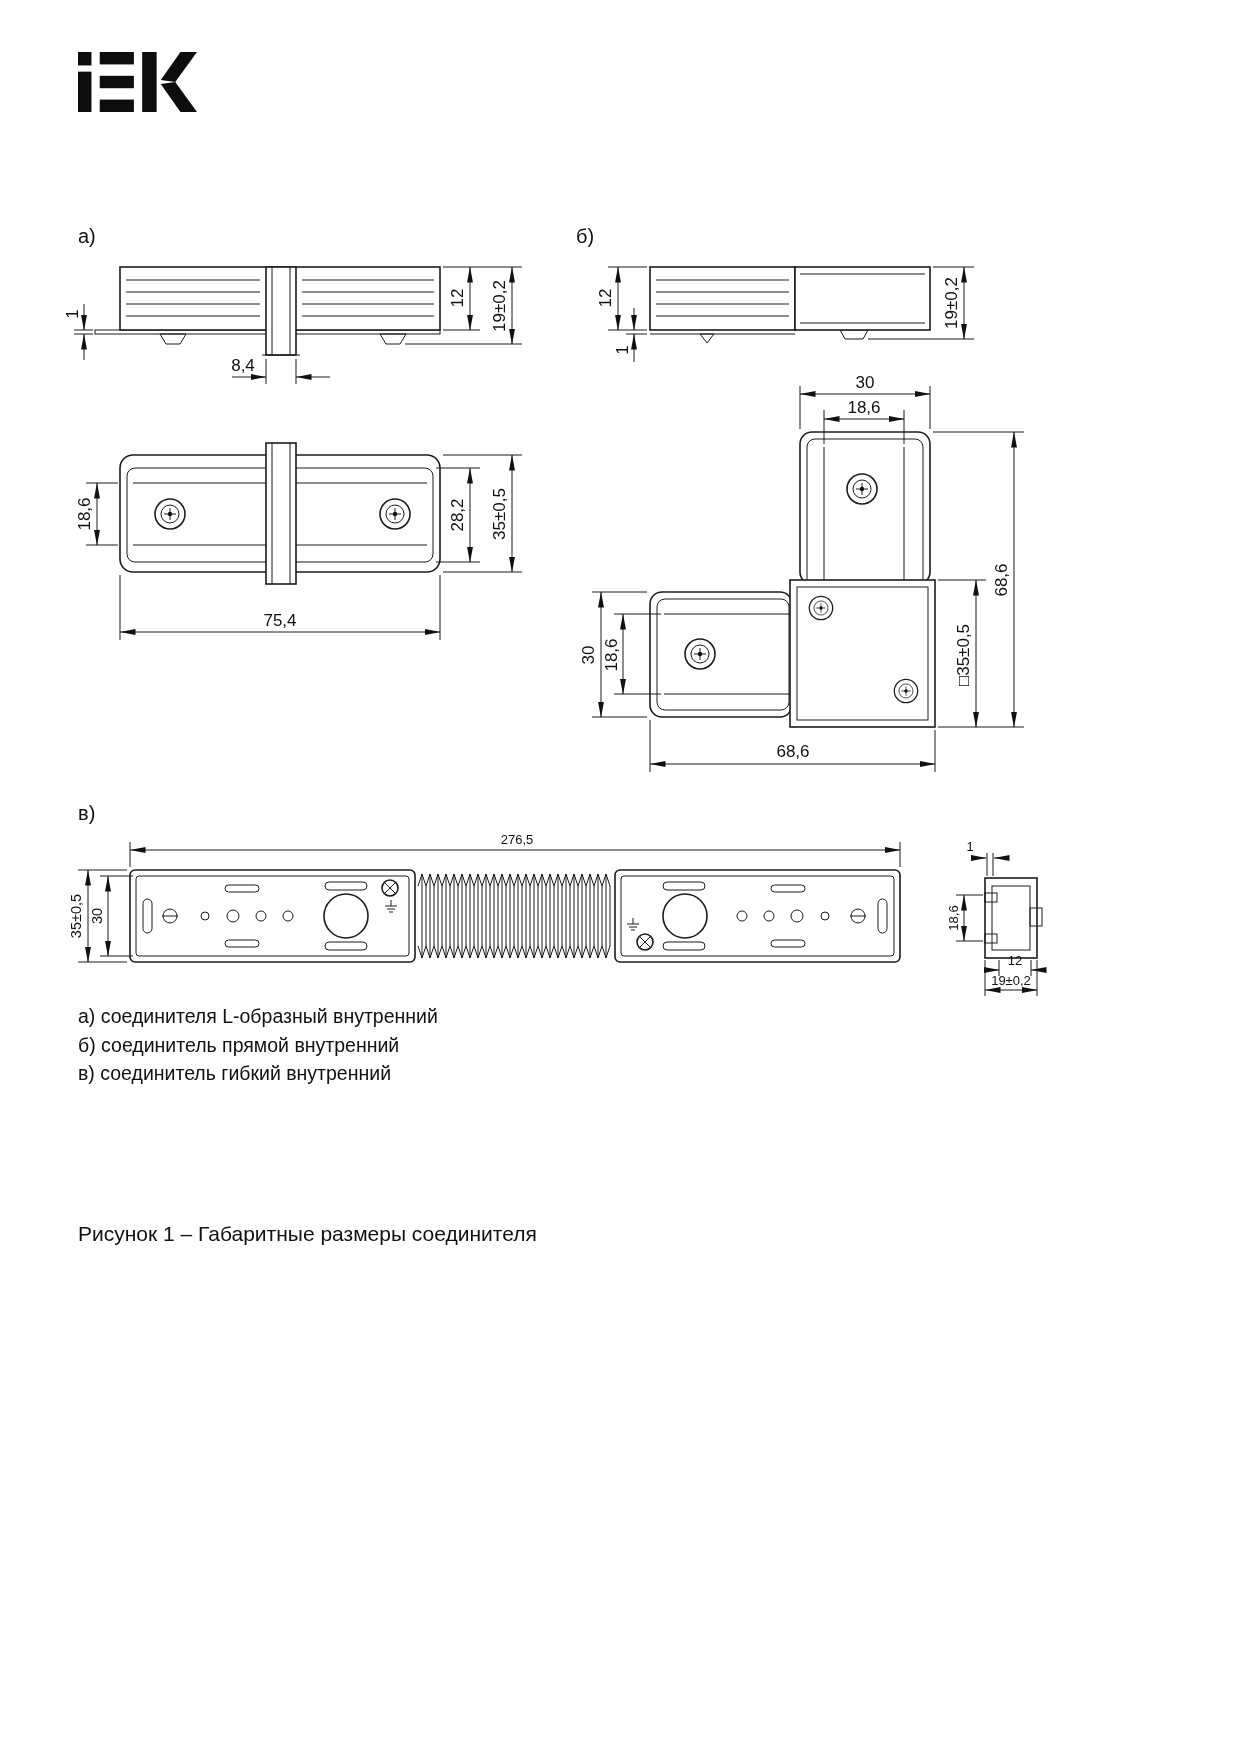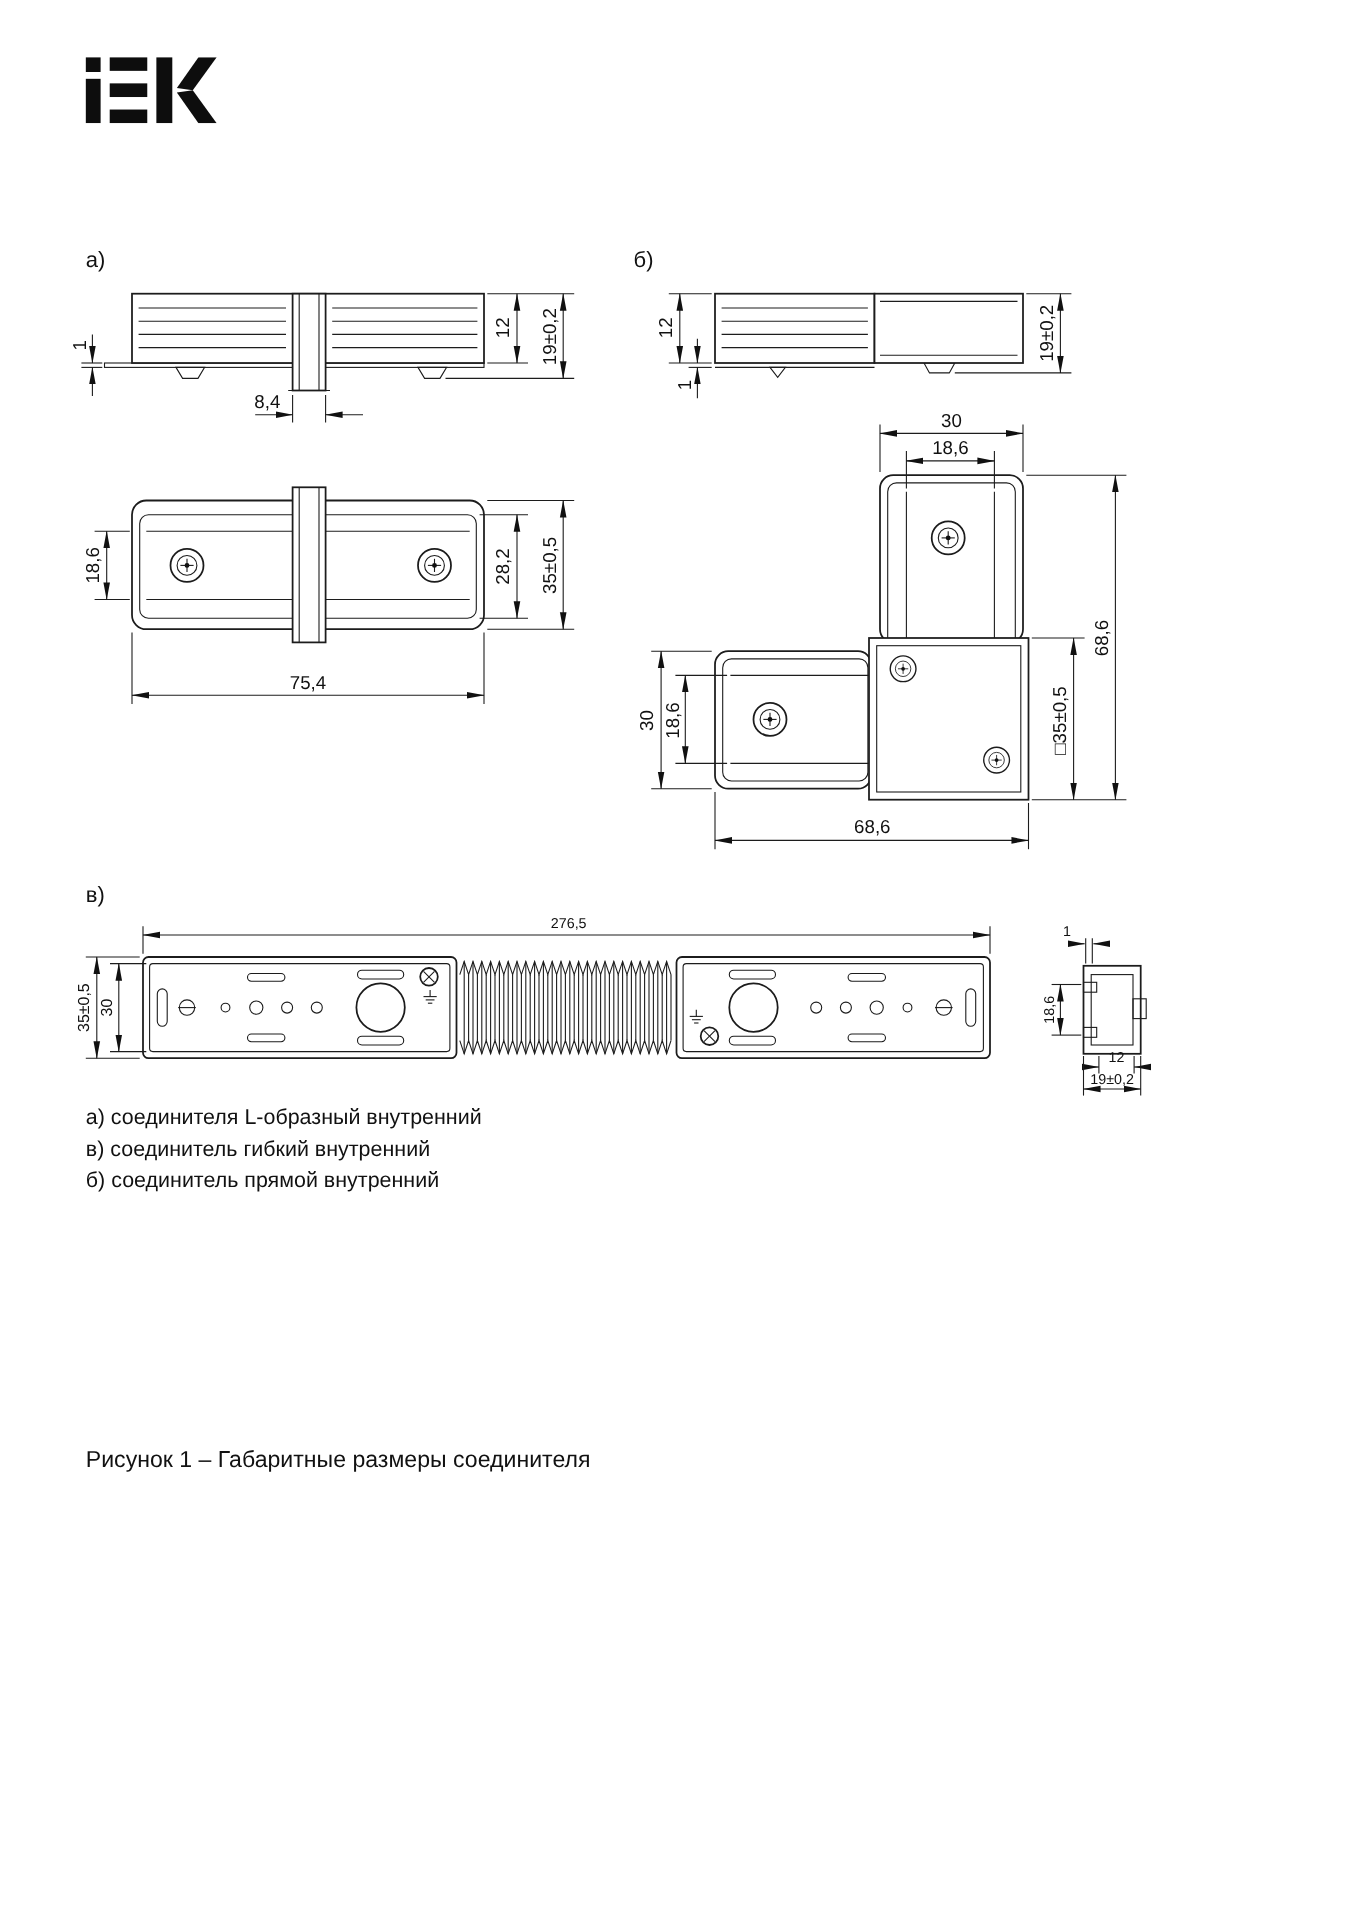--- a/index.html
+++ b/index.html
@@ -10,21 +10,21 @@
   .ol  { fill:#fff;  stroke:#1c1c1c; stroke-width:1.6; }
   .oln { fill:none;  stroke:#1c1c1c; stroke-width:1.6; }
   .tl  { fill:none;  stroke:#1c1c1c; stroke-width:1; }
   .dl  { fill:none;  stroke:#1c1c1c; stroke-width:1; }
   text { font-family:"Liberation Sans", sans-serif; fill:#111; }
   text.d  { font-size:17px; }
   text.dm { font-size:14.5px; }
   text.ds { font-size:13px; }
   text.flabel { font-size:20px; }
   .caption-list { position:absolute; left:78px; top:1002px; font-size:19.5px; line-height:28.5px; }
-  .figure-caption { position:absolute; left:78px; top:1316px; font-size:21px; }
+  .figure-caption { position:absolute; left:78px; top:1222px; font-size:21px; }
 </style>
 </head>
 <body>
 
 <div class="page">
 
   <svg style="left:75px; top:52px" width="125" height="60" viewBox="0 0 115 58">
     <title>IEK</title>
     <g fill="#0d0d0d">
       <rect x="0" y="0" width="13" height="13"></rect>
@@ -382,19 +382,19 @@
         <line x1="985" y1="960" x2="985" y2="996" class="dl"></line>
         <line x1="1037" y1="960" x2="1037" y2="996" class="dl"></line>
         <line x1="985" y1="990" x2="1037" y2="990" class="dl" marker-start="url(#as)" marker-end="url(#ae)"></line>
         <text class="ds" text-anchor="middle" x="1011" y="985">19±0,2</text>
       </g>
     </g>
   </svg>
 
   <div class="caption-list">
     <div>а) соединителя L-образный внутренний</div>
+    <div>б) соединитель прямой внутренний</div>
     <div>в) соединитель гибкий внутренний</div>
-    <div>б) соединитель прямой внутренний</div>
   </div>
 
   <div class="figure-caption">Рисунок 1 – Габаритные размеры соединителя</div>
 
 </div>
 
 </body></html>

